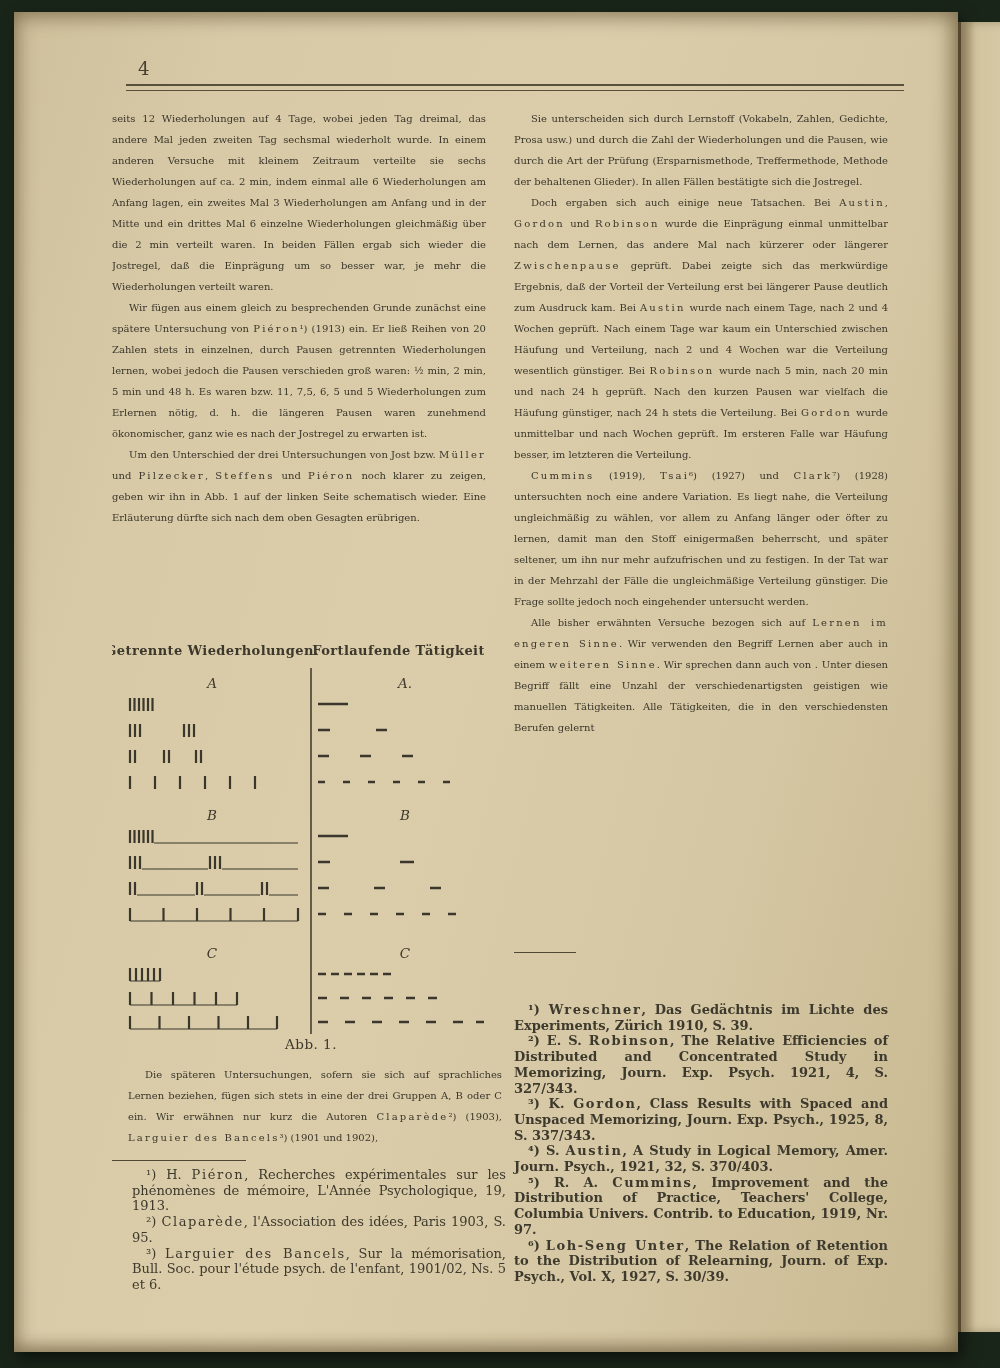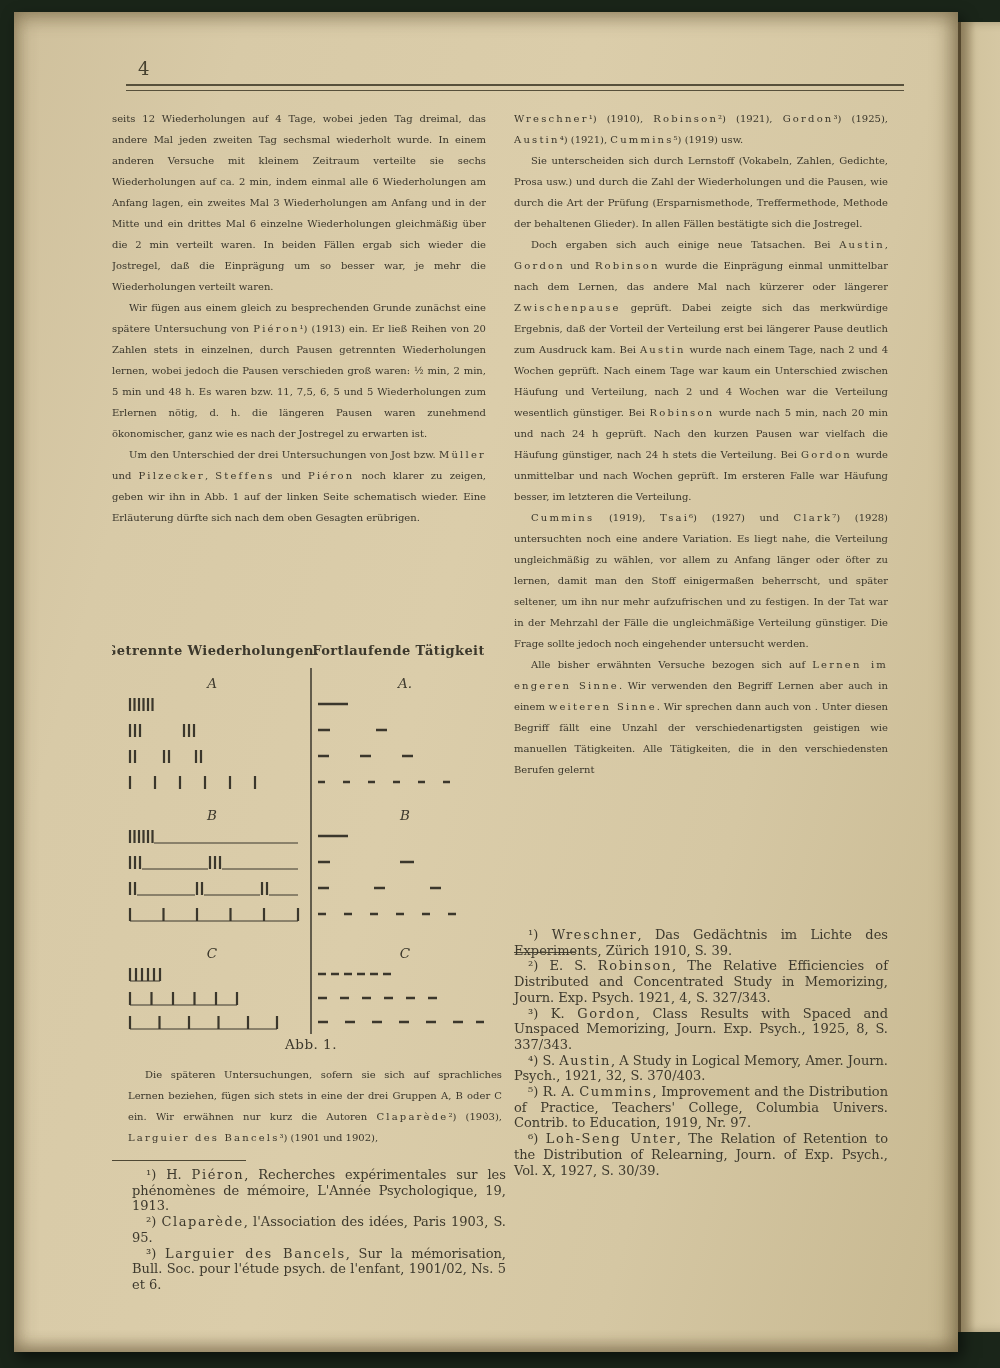--- a/index.html
+++ b/index.html
@@ -59,21 +59,21 @@
   .fnsep-left{left:98px; top:1148px; width:134px;}
   .fnsep-right{left:500px; top:940px; width:62px;}
   .footnotes{
     position:absolute; width:374px;
     font-size:13px; line-height:15.7px;
     text-align:justify; color:#3d392d;
   }
   .footnotes p{margin:0; text-indent:14px;}
   .footnotes .sp{letter-spacing:1.6px;}
   .footnotes-left{left:98px; top:1155px;margin-left:20px;}
-  .footnotes-right{left:500px; top:915px;}
+  .footnotes-right{left:500px; top:990px;font-weight:bold;}
 </style>
 </head>
 <body>
 
 <div class="page">
 
   <div class="pagenum">4</div>
   <div class="headrule"></div>
 
   <div class="col col-left">
@@ -221,21 +221,20 @@
   </div>
 
   <div class="fnsep fnsep-left"></div>
   <div class="footnotes footnotes-left">
     <p class="footnote">¹) H. <span class="sp">Piéron</span>, Recherches expérimentales sur les phénomènes de mémoire, L'Année Psychologique, 19, 1913.</p>
     <p class="footnote">²) <span class="sp">Claparède</span>, l'Association des idées, Paris 1903, S. 95.</p>
     <p class="footnote">³) <span class="sp">Larguier des Bancels</span>, Sur la mémorisation, Bull. Soc. pour l'étude psych. de l'enfant, 1901/02, Ns. 5 et 6.</p>
   </div>
 
   <div class="col col-right">
-    <p class="para"><span class="sp">Wreschner</span>¹) (1910), <span class="sp">Robinson</span>²) (1921), <span class="sp">Gordon</span>³) (1925), <span class="sp">Austin</span>⁴) (1921), <span class="sp">Cummins</span>⁵) (1919) usw.</p>
     <p class="para indent">Sie unterscheiden sich durch Lernstoff (Vokabeln, Zahlen, Gedichte, Prosa usw.) und durch die Zahl der Wiederholungen und die Pausen, wie durch die Art der Prüfung (Ersparnismethode, Treffermethode, Methode der behaltenen Glieder). In allen Fällen bestätigte sich die Jostregel.</p>
     <p class="para indent">Doch ergaben sich auch einige neue Tatsachen. Bei <span class="sp">Austin</span>, <span class="sp">Gordon</span> und <span class="sp">Robinson</span> wurde die Einprägung einmal unmittelbar nach dem Lernen, das andere Mal nach kürzerer oder längerer <span class="sp">Zwischenpause</span> geprüft. Dabei zeigte sich das merkwürdige Ergebnis, daß der Vorteil der Verteilung erst bei längerer Pause deutlich zum Ausdruck kam. Bei <span class="sp">Austin</span> wurde nach einem Tage, nach 2 und 4 Wochen geprüft. Nach einem Tage war kaum ein Unterschied zwischen Häufung und Verteilung, nach 2 und 4 Wochen war die Verteilung wesentlich günstiger. Bei <span class="sp">Robinson</span> wurde nach 5 min, nach 20 min und nach 24 h geprüft. Nach den kurzen Pausen war vielfach die Häufung günstiger, nach 24 h stets die Verteilung. Bei <span class="sp">Gordon</span> wurde unmittelbar und nach Wochen geprüft. Im ersteren Falle war Häufung besser, im letzteren die Verteilung.</p>
     <p class="para indent"><span class="sp">Cummins</span> (1919), <span class="sp">Tsai</span>⁶) (1927) und <span class="sp">Clark</span>⁷) (1928) untersuchten noch eine andere Variation. Es liegt nahe, die Verteilung ungleichmäßig zu wählen, vor allem zu Anfang länger oder öfter zu lernen, damit man den Stoff einigermaßen beherrscht, und später seltener, um ihn nur mehr aufzufrischen und zu festigen. In der Tat war in der Mehrzahl der Fälle die ungleichmäßige Verteilung günstiger. Die Frage sollte jedoch noch eingehender untersucht werden.</p>
     <p class="para indent">Alle bisher erwähnten Versuche bezogen sich auf <span class="sp">Lernen im engeren Sinne</span>. Wir verwenden den Begriff Lernen aber auch in einem <span class="sp">weiteren Sinne</span>. Wir sprechen dann auch von  . Unter diesen Begriff fällt eine Unzahl der verschiedenartigsten geistigen wie manuellen Tätigkeiten. Alle Tätigkeiten, die in den verschiedensten Berufen gelernt</p>
   </div>
 
   <div class="fnsep fnsep-right"></div>
   <div class="footnotes footnotes-right">
     <p class="footnote">¹) <span class="sp">Wreschner</span>, Das Gedächtnis im Lichte des Experiments, Zürich 1910, S. 39.</p>
     <p class="footnote">²) E. S. <span class="sp">Robinson</span>, The Relative Efficiencies of Distributed and Concentrated Study in Memorizing, Journ. Exp. Psych. 1921, 4, S. 327/343.</p>

